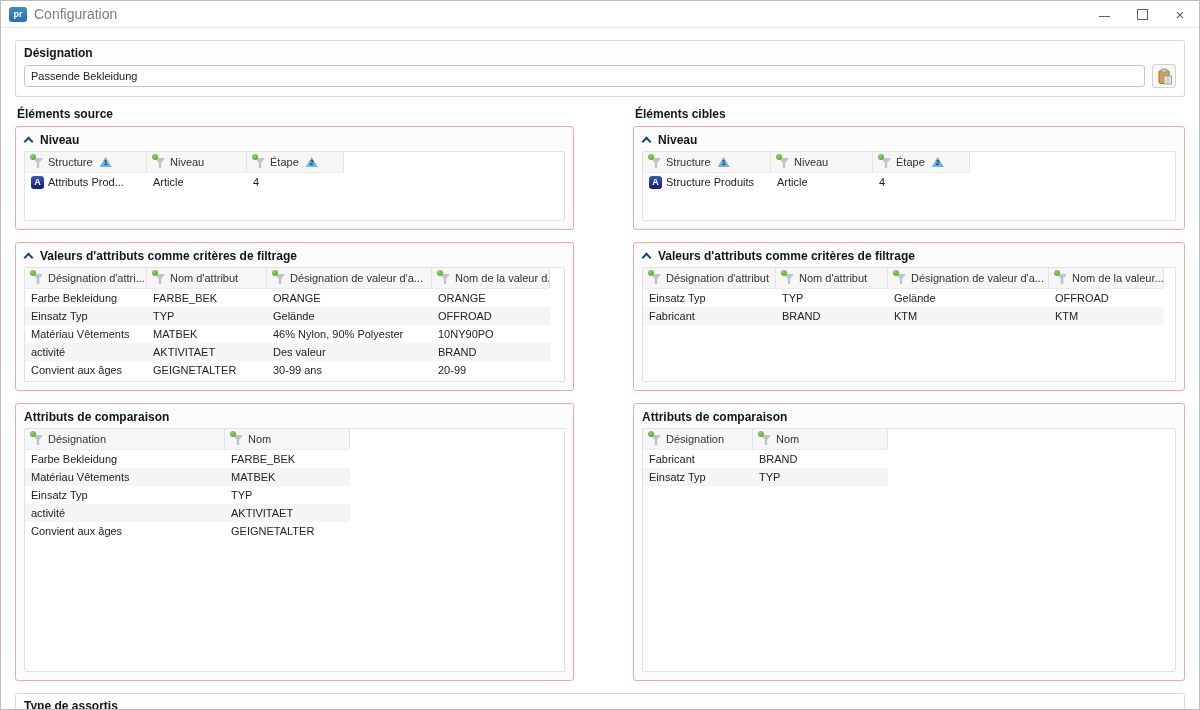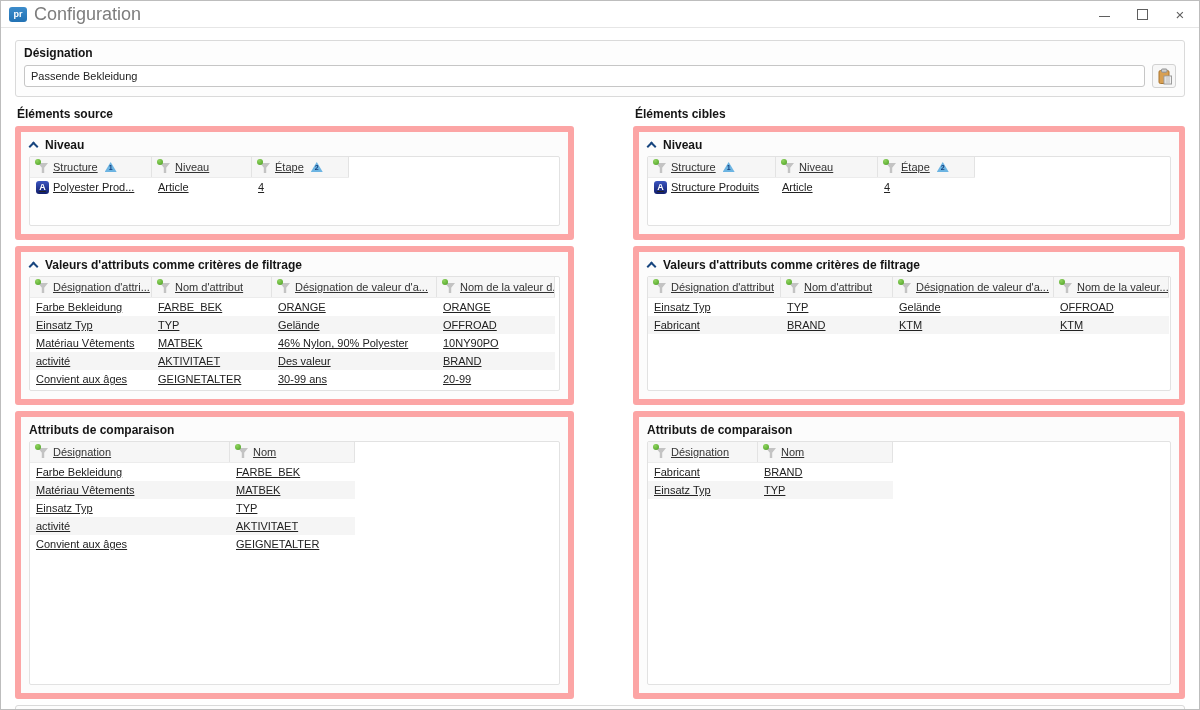--- a/index.html
+++ b/index.html
@@ -2,51 +2,51 @@
 <html><head>
 <meta charset="utf-8">
 <style>
   html,body{margin:0;padding:0;background:#e8e8e8;font-family:"Liberation Sans",sans-serif;}
   .window{width:1200px;height:710px;background:#fff;border:1px solid #bdbdbd;box-sizing:border-box;
           font-size:11px;color:#222;position:relative;overflow:hidden;}
   
   .titlebar{height:26px;display:flex;align-items:center;border-bottom:1px solid #e6e6e6;}
   .appicon{width:18px;height:15px;margin-left:8px;border-radius:3px;background:linear-gradient(#3c8ccb,#2272b4);
            color:#fff;font-size:9px;font-weight:bold;display:flex;align-items:center;justify-content:center;}
-  .wtitle{margin-left:7px;color:#7d7d7d;font-size:18px;}
+  .wtitle{margin-left:7px;color:#7d7d7d;font-size:14px;}
   .wctrls{margin-left:auto;display:flex;height:100%;}
   .wbtn{width:38px;height:100%;display:flex;align-items:center;justify-content:center;color:#5f5f5f;cursor:default;}
   .ico-min{width:11px;border-top:1px solid #5f5f5f;margin-top:4px;}
   .ico-max{width:9px;height:9px;border:1px solid #5f5f5f;}
   .ico-close{font-size:15px;line-height:15px;color:#5f5f5f;}
   
   .content{padding:12px 14px 6px;}
   .group{border:1px solid #dadada;border-radius:3px;background:#fdfdfd;}
   .group-label{font-weight:bold;font-size:12px;color:#151515;padding:5px 8px 4px;}
   .group-content{display:flex;align-items:center;gap:7px;padding:0 8px 8px;}
   .textinput{flex:1;height:22px;border:1px solid #c6c6c6;border-radius:3px;padding:0 6px;
              font:11px "Liberation Sans",sans-serif;color:#222;background:#fff;box-sizing:border-box;}
   .pastebtn{width:24px;height:24px;border:1px solid #d2d2d2;border-radius:3px;background:#f7f7f7;
             display:flex;align-items:center;justify-content:center;padding:0;}
   
   .cols{display:flex;gap:15px;margin-top:10px;}
   .col-left{width:559px;flex:0 0 559px;}
   .col-right{flex:1;padding-left:44px;}
   .col-title{font-weight:bold;font-size:12px;color:#151515;margin:0 0 5px 2px;height:14px;}
-  .panel{border:6px solid #fca5a5;border-radius:3px;background:#fcfcfc;margin-bottom:6px;box-sizing:border-box;}
+  .panel{border:1px solid #fca5a5;border-radius:3px;background:#fcfcfc;margin-bottom:12px;box-sizing:border-box;}
   .panel-head{display:flex;align-items:center;gap:6px;padding:5px 8px 4px;font-weight:bold;font-size:12px;color:#151515;height:15px;}
   .chev{width:10px;height:9px;position:relative;flex:0 0 10px;}
   .chev::before{content:"";position:absolute;left:1px;top:3px;width:5px;height:5px;
                 border-left:2px solid #17457e;border-top:2px solid #17457e;transform:rotate(45deg);}
   
   .tbl{margin:0 8px 8px;background:#fff;border:1px solid #e2e2e2;border-radius:2px;overflow:hidden;}
   .tbl-niveau{height:68px;}
   .tbl-filter{height:113px;}
   .tbl-comp{height:242px;}
-  .tr{display:flex;height:18px;text-decoration:underline;}
+  .tr{display:flex;height:18px;}
   .tr.odd{background:#f5f5f5;}
   .tr.head{height:20px;background:#f6f6f6;border-bottom:1px solid #ececec;color:#333;}
   .td{box-sizing:border-box;padding:0 6px;white-space:nowrap;overflow:hidden;display:flex;align-items:center;gap:4px;height:100%;}
   .head .td{border-right:1px solid #e3e3e3;}
   .fico{position:relative;width:13px;height:12px;flex:0 0 13px;}
   .fico i{position:absolute;left:2px;top:2px;width:10px;height:10px;background:#c3c3c3;
           clip-path:polygon(0 0,100% 0,62% 48%,62% 100%,38% 100%,38% 48%);}
   .fico::after{content:"";position:absolute;left:-1px;top:-2px;width:6px;height:6px;border-radius:50%;
                background:radial-gradient(circle at 35% 30%,#8fd45e,#4a9e22);}
   .sort{position:relative;width:12px;height:10px;flex:0 0 12px;margin-left:3px;}
@@ -136,21 +136,21 @@
                   </span>
                   <span>Étape</span>
                   <span class="sort">
                     <b>2</b>
                   </span>
                 </div>
               </div>
               <div class="tr" style="width: 319px;">
                 <div class="td" style="width: 122px;">
                   <span class="abadge">A</span>
-                  <span>Polyester Prod...</span>
+                  <span>Attributs Prod...</span>
                 </div>
                 <div class="td" style="width: 100px;">
                   <span>Article</span>
                 </div>
                 <div class="td" style="width: 97px;">
                   <span>4</span>
                 </div>
               </div>
             </div>
         </div>

